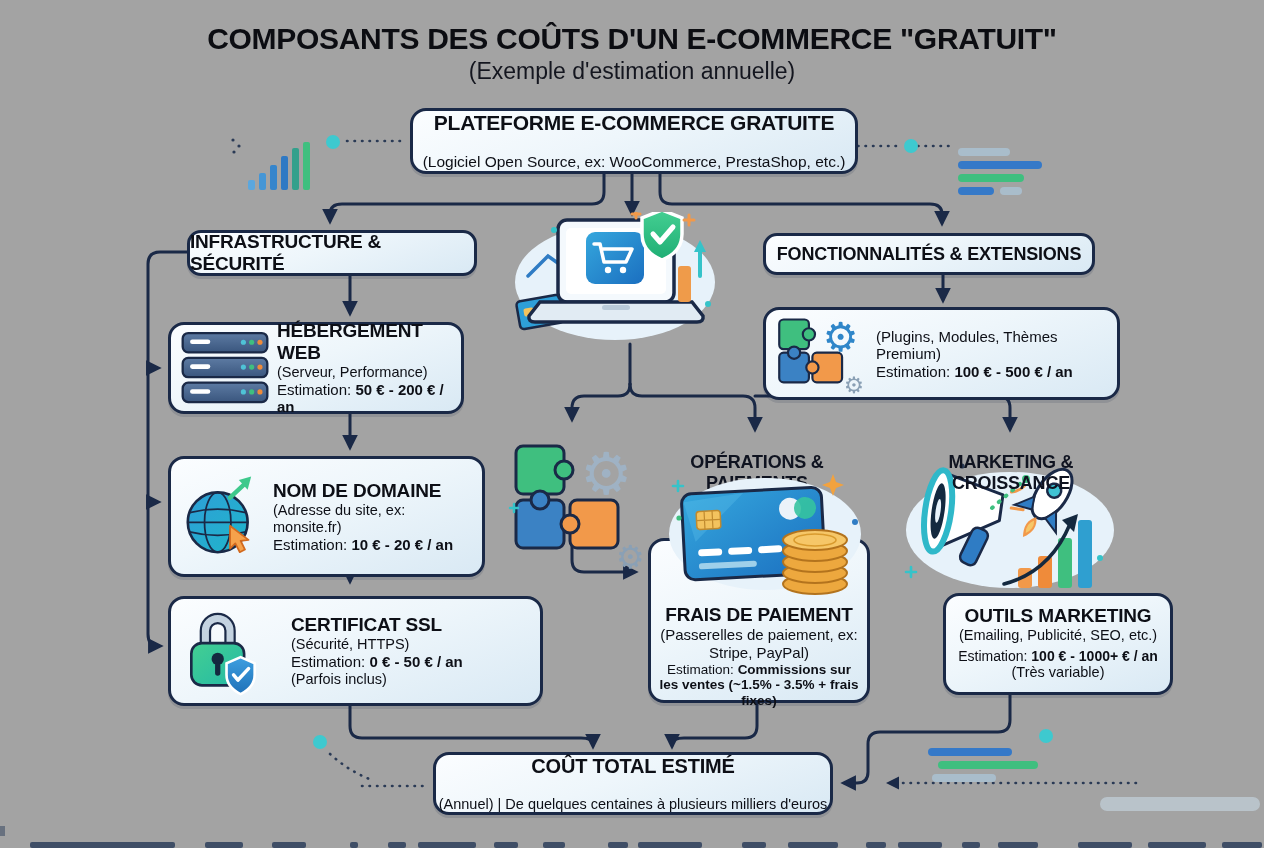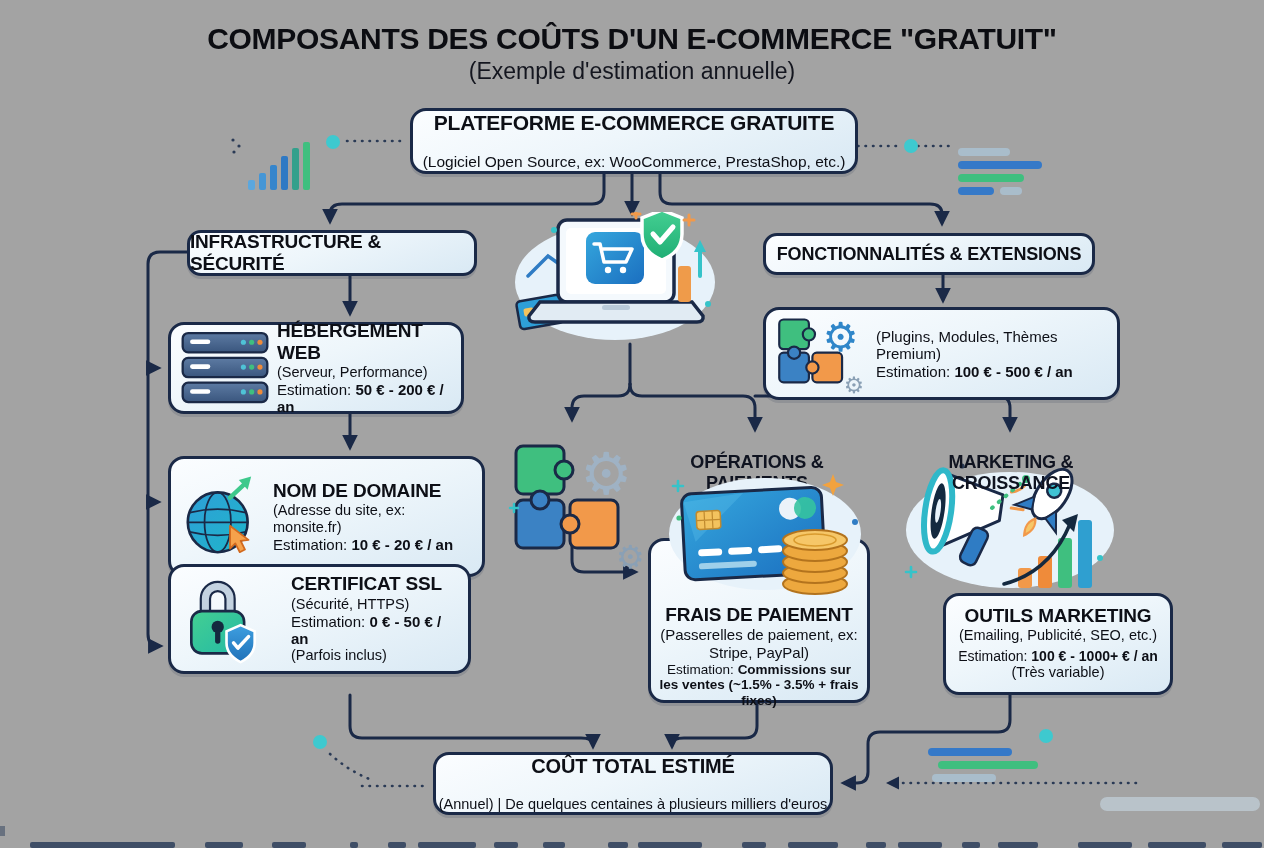--- a/index.html
+++ b/index.html
@@ -265,21 +265,21 @@
     <div class="leaf-text">
       <div class="leaf-title">NOM DE DOMAINE</div>
       <div class="leaf-sub">(Adresse du site, ex: monsite.fr)</div>
       <div class="est">
         <span class="est-label">Estimation:</span>
         <span class="est-val">10 € - 20 € / an</span>
       </div>
     </div>
   </div>
 
-  <div class="node leafbox z2" style="left:168px;top:564px;width:303px;height:110px;gap:24px;">
+  <div class="node leafbox z2" style="left:168px;top:596px;width:375px;height:110px;gap:24px;">
     <svg class="leaf-icon" width="88" height="94" viewBox="0 0 100 106">
       <defs>
         <linearGradient id="glck" x1="0" y1="0" x2="1" y2="1">
           <stop offset="0" stop-color="#44cf92"></stop>
             <stop offset="1" stop-color="#23b9a5"></stop>
           </linearGradient>
         <linearGradient id="gsh2" x1="0" y1="0" x2="0" y2="1">
           <stop offset="0" stop-color="#3e9fe0"></stop>
             <stop offset="1" stop-color="#2071b8"></stop>
           </linearGradient>

